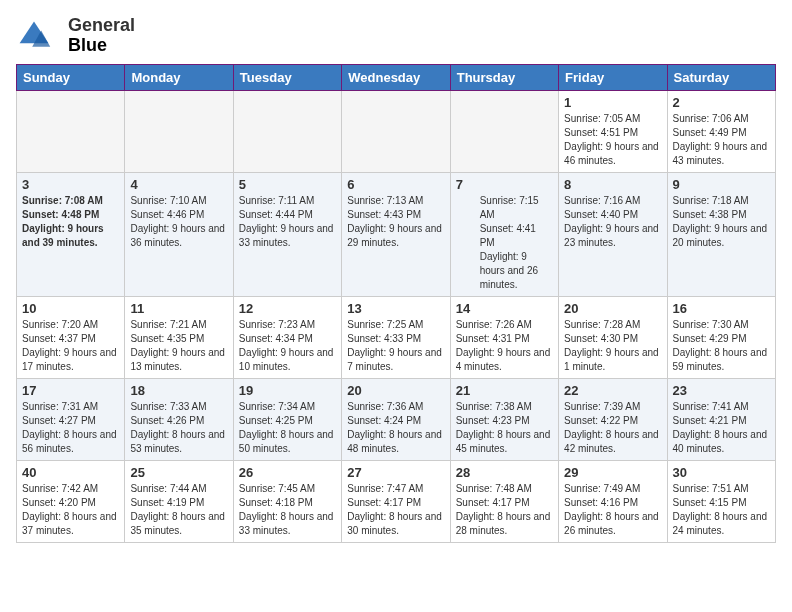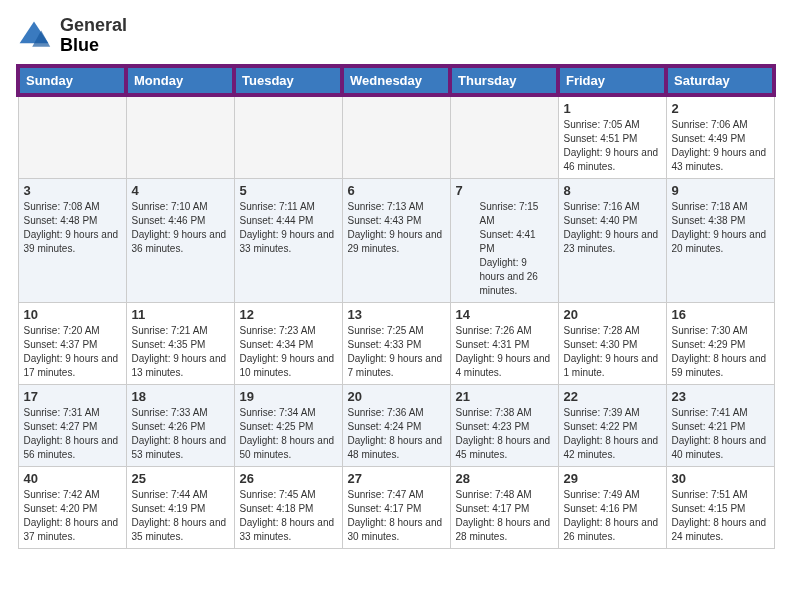--- a/index.html
+++ b/index.html
@@ -12,21 +12,21 @@
     }
     .header {
       display: flex;
       justify-content: space-between;
       align-items: flex-start;
       margin-bottom: 8px;
     }
     .logo {
       display: flex;
       align-items: center;
-      gap: 8px;
+      gap: 16px;
     }
     .logo-text {
       display: flex;
       flex-direction: column;
       line-height: 1.1;
     }
     .logo-general {
       font-size: 18px;
       font-weight: bold;
       color: #333;
@@ -56,21 +56,21 @@
       width: 100%;
       border-collapse: collapse;
       table-layout: fixed;
     }
     .calendar th {
       background: #3a7abf;
       color: #fff;
       text-align: left;
       padding: 5px 6px;
       font-size: 13px;
-      border: 4px solid #701a75;
+      border: 1px solid #701a75;
     }
     .calendar td {
       border: 1px solid #ccc;
       vertical-align: top;
       padding: 4px 5px;
       font-size: 10.5px;
       color: #333;
       background: #fff;
       height: 80px;
     }
@@ -139,21 +139,21 @@
         <td>
           <span class="day-number">2</span>
           <div class="day-info" style="white-space: pre-line;">Sunrise: 7:06 AM
 Sunset: 4:49 PM
 Daylight: 9 hours and 43 minutes.</div>
         </td>
       </tr>
       <tr class="row-shaded">
         <td>
           <span class="day-number">3</span>
-          <div class="day-info" style="white-space: pre-line;">Sunrise: 7:08 AM
+          <div class="day-info" style="white-space: pre-line; font-weight: bold;">Sunrise: 7:08 AM
 Sunset: 4:48 PM
 Daylight: 9 hours and 39 minutes.</div>
         </td>
         <td>
           <span class="day-number">4</span>
           <div class="day-info" style="white-space: pre-line;">Sunrise: 7:10 AM
 Sunset: 4:46 PM
 Daylight: 9 hours and 36 minutes.</div>
         </td>
         <td>

